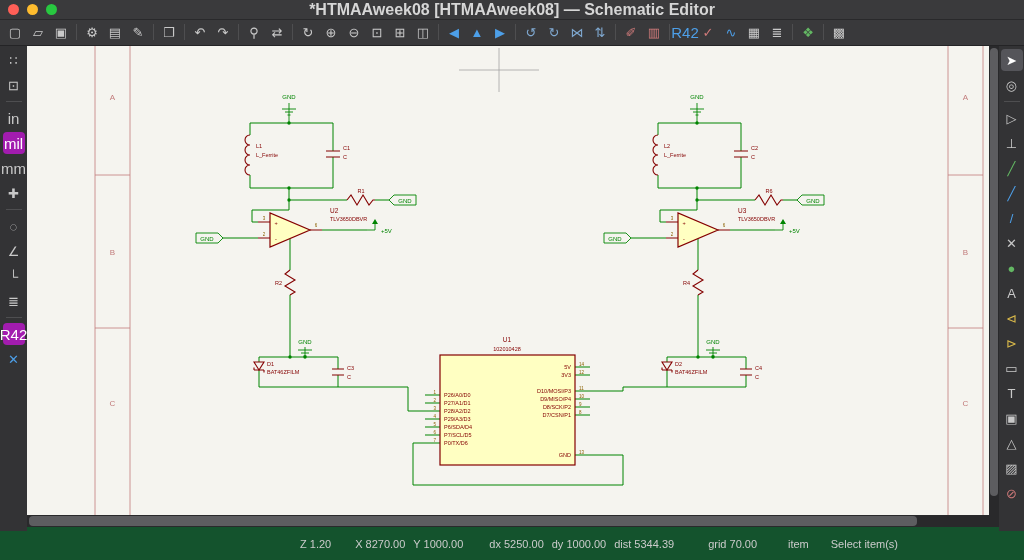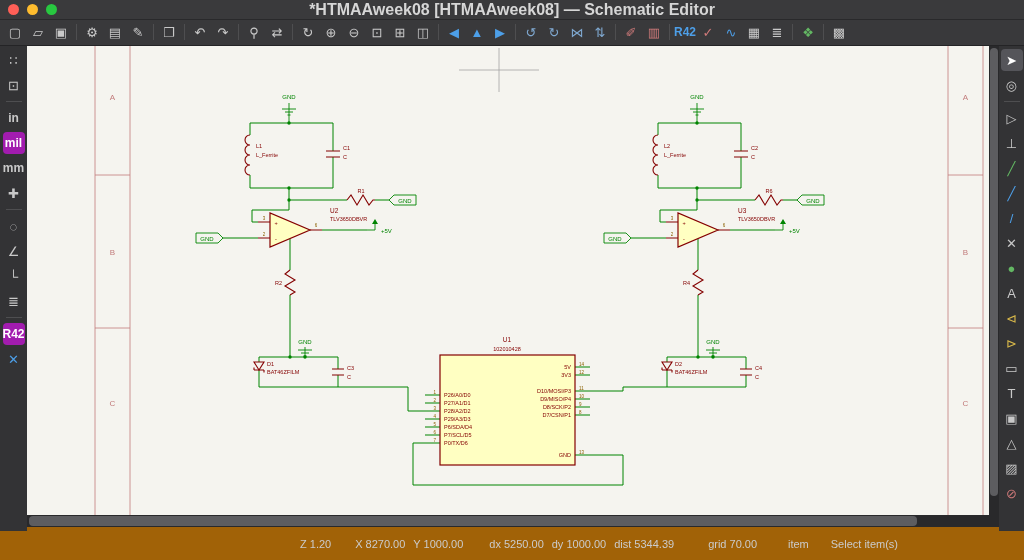--- a/index.html
+++ b/index.html
@@ -9,21 +9,21 @@
   .titlebar{position:absolute;top:0;left:0;right:0;height:19px;background:#3a3a3c;
             border-bottom:1px solid #29292b;display:flex;align-items:center;z-index:5;}
   .tl{width:11px;height:11px;border-radius:50%;margin-left:8px;flex:none;}
   .tl.red{background:#ff5f57}.tl.yel{background:#febc2e}.tl.grn{background:#28c840}
   .title-text{position:absolute;left:0;right:0;text-align:center;font-size:16px;font-weight:bold;color:#d6d6d6;}
   
   .toolbar-top{position:absolute;top:19px;left:0;right:0;height:26px;background:#39393b;
                border-bottom:1px solid #242426;display:flex;align-items:center;padding-left:4px;gap:1px;z-index:4;}
   .i{width:22px;height:22px;border-radius:4px;display:flex;align-items:center;justify-content:center;
      font-size:13px;line-height:1;color:#c9c9c9;flex:none;cursor:default;}
-  .i.txt{font-size:12px;font-weight:bold;}
+  .i.txt{font-size:15px;font-weight:normal;}
   .i.sel{background:#a21caf;color:#fff;}
   .i.selw{background:#55555a;color:#fff;}
   .i.blue{color:#4d9fe8}.i.steel{color:#7fa8d0}.i.green{color:#63b763}.i.red{color:#d07a7a}.i.yellow{color:#d8b84a}
   .sep{width:1px;height:16px;background:#4e4e50;margin:0 3px;flex:none;}
   
   .toolbar-left{position:absolute;top:45px;left:0;width:27px;height:482px;background:#333335;
                 display:flex;flex-direction:column;align-items:center;padding-top:4px;gap:3px;z-index:3;}
   .toolbar-right{position:absolute;top:45px;right:0;width:25px;height:482px;background:#333335;
                  display:flex;flex-direction:column;align-items:center;padding-top:4px;gap:3px;z-index:3;}
   .vsep{width:16px;height:1px;background:#4e4e50;margin:2px 0;flex:none;}
@@ -43,21 +43,21 @@
   .j{fill:#008400}
   .mid{text-anchor:middle}.end{text-anchor:end}
   .ch{stroke:#a3a3a3;stroke-width:0.8}
   
   .vscroll{position:absolute;top:45px;right:25px;width:10px;height:470px;background:#29292b;}
   .vthumb{position:absolute;left:1px;right:1px;top:3px;height:448px;background:#5d5d60;border-radius:4px;}
   .hscroll{position:absolute;left:27px;top:515px;width:962px;height:12px;background:#29292b;}
   .hthumb{position:absolute;top:1px;bottom:1px;left:2px;width:888px;background:#5d5d60;border-radius:4px;}
   .corner{position:absolute;top:515px;right:25px;width:10px;height:12px;background:#29292b;}
   
-  .statusbar{position:absolute;left:0;right:0;bottom:0;height:33px;background:#a16207;color:#cbcbcb;
+  .statusbar{position:absolute;left:0;right:0;bottom:0;height:33px;background:#14532d;color:#cbcbcb;
              font-size:11px;display:flex;align-items:center;justify-content:flex-end;}
   .sb-start{margin-left:300px;}
   .mr8{margin-right:8px}.mr24{margin-right:24px}.mr26{margin-right:26px}.mr40{margin-right:34px}.mr22{margin-right:22px}
   .spacer{flex:1}
   .hint{margin-right:126px}
 </style>
 </head>
 <body>
 
 <div class="titlebar">

